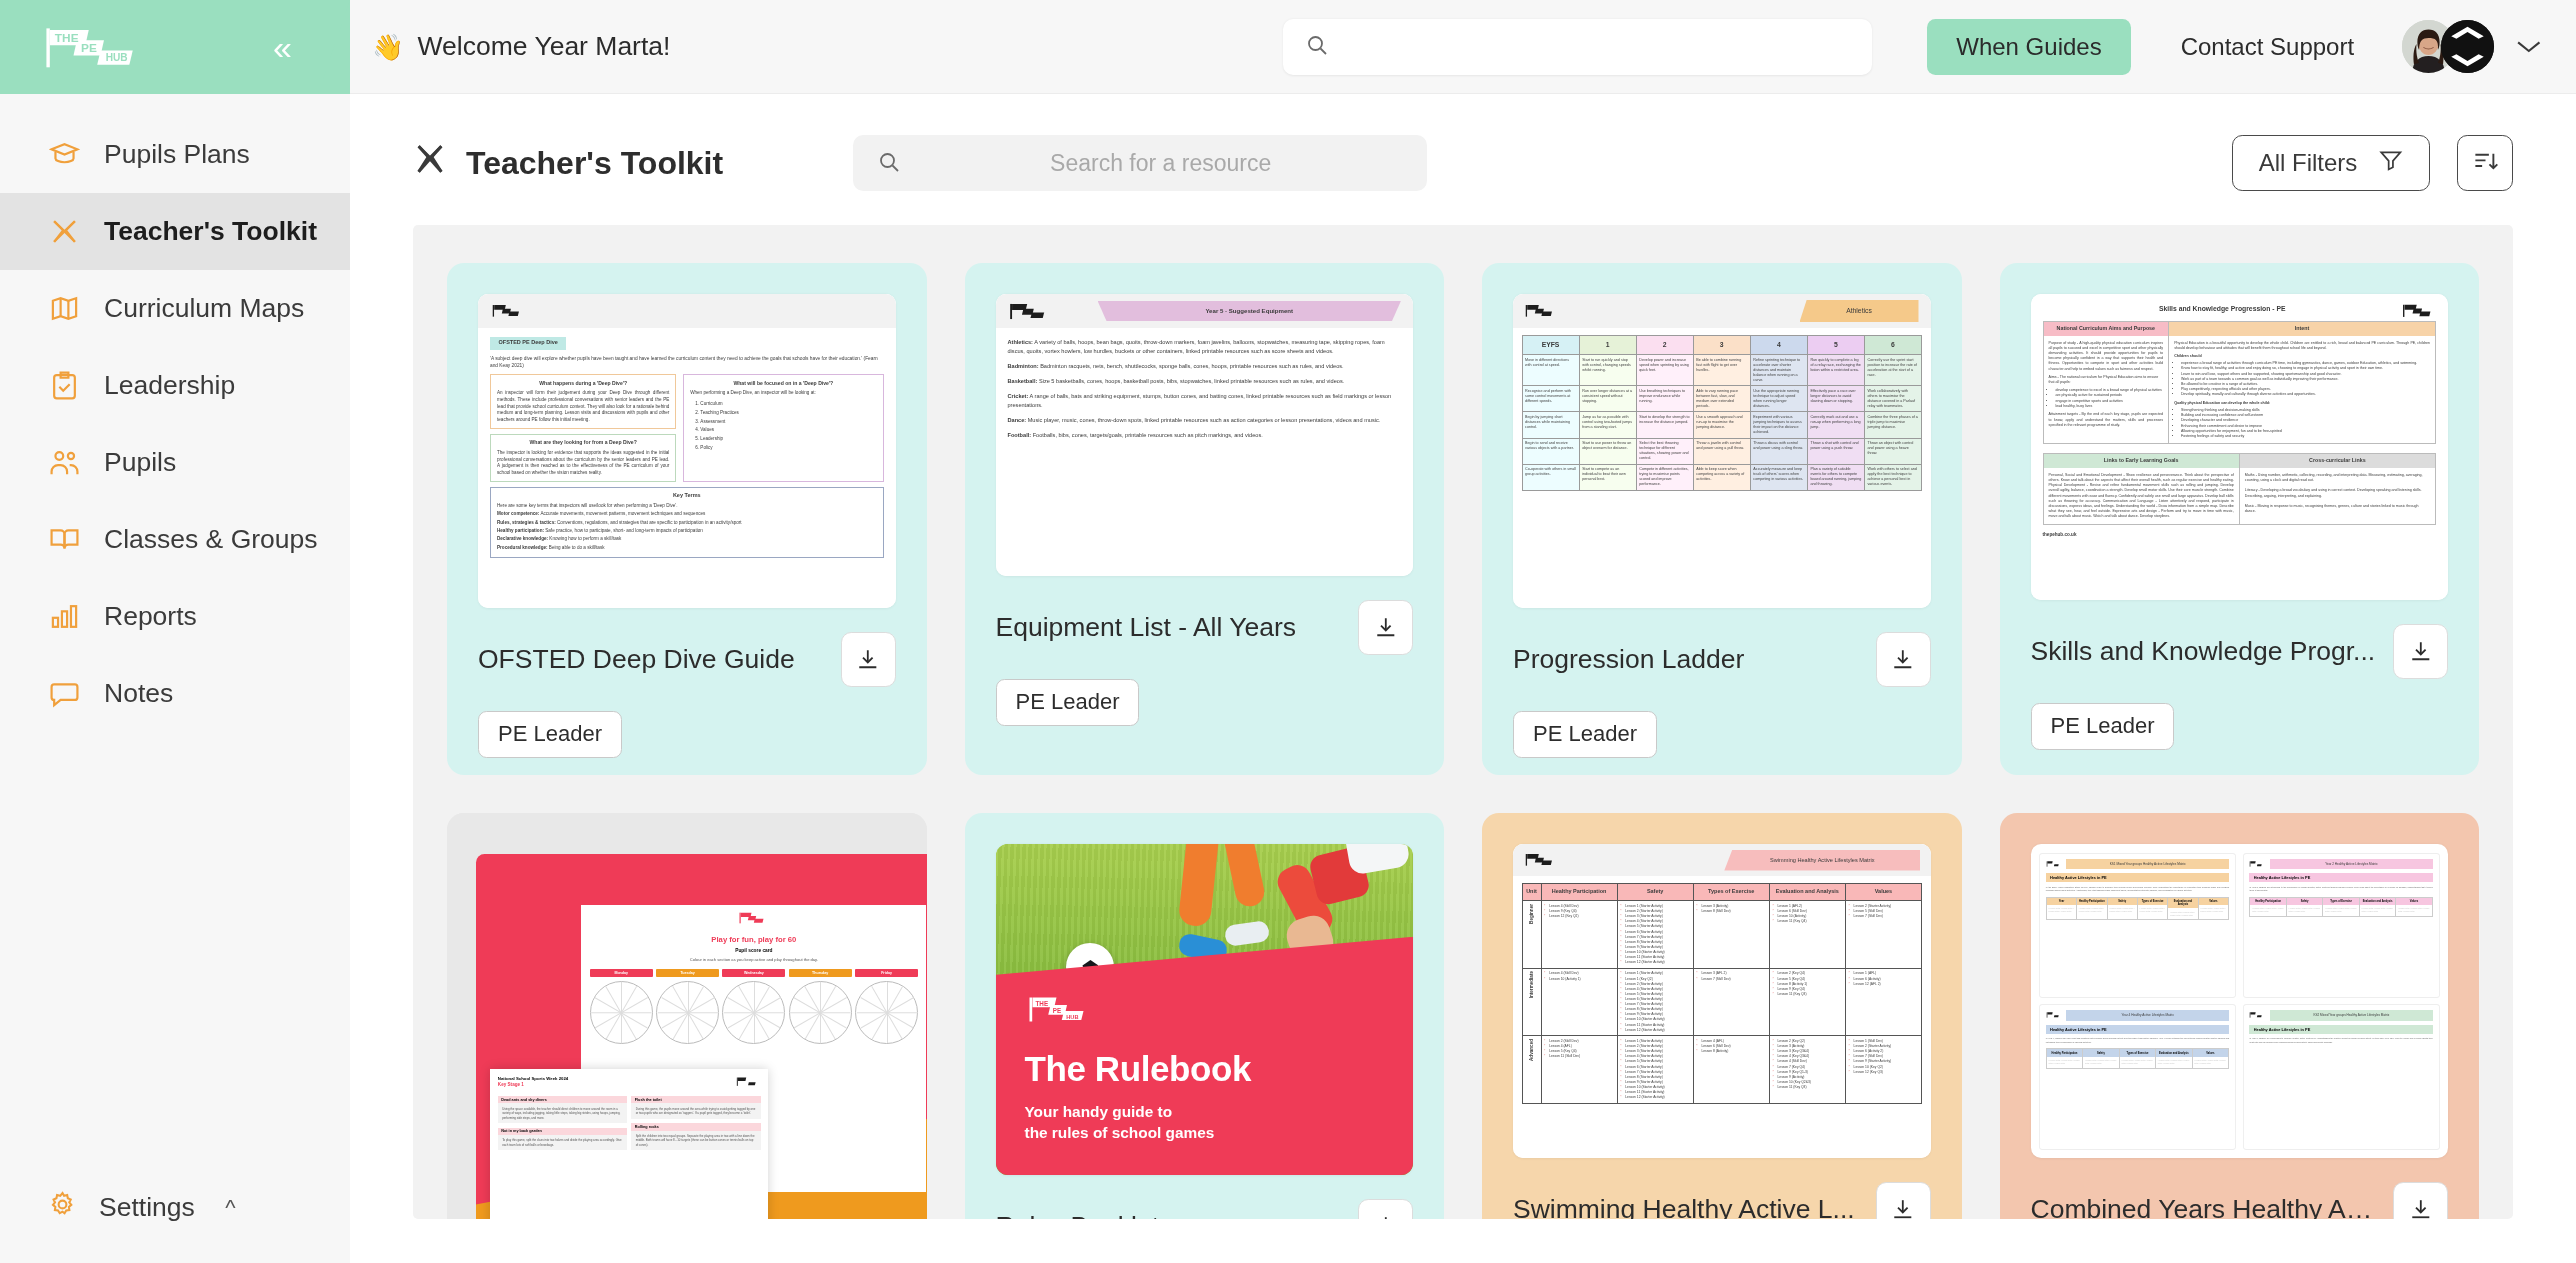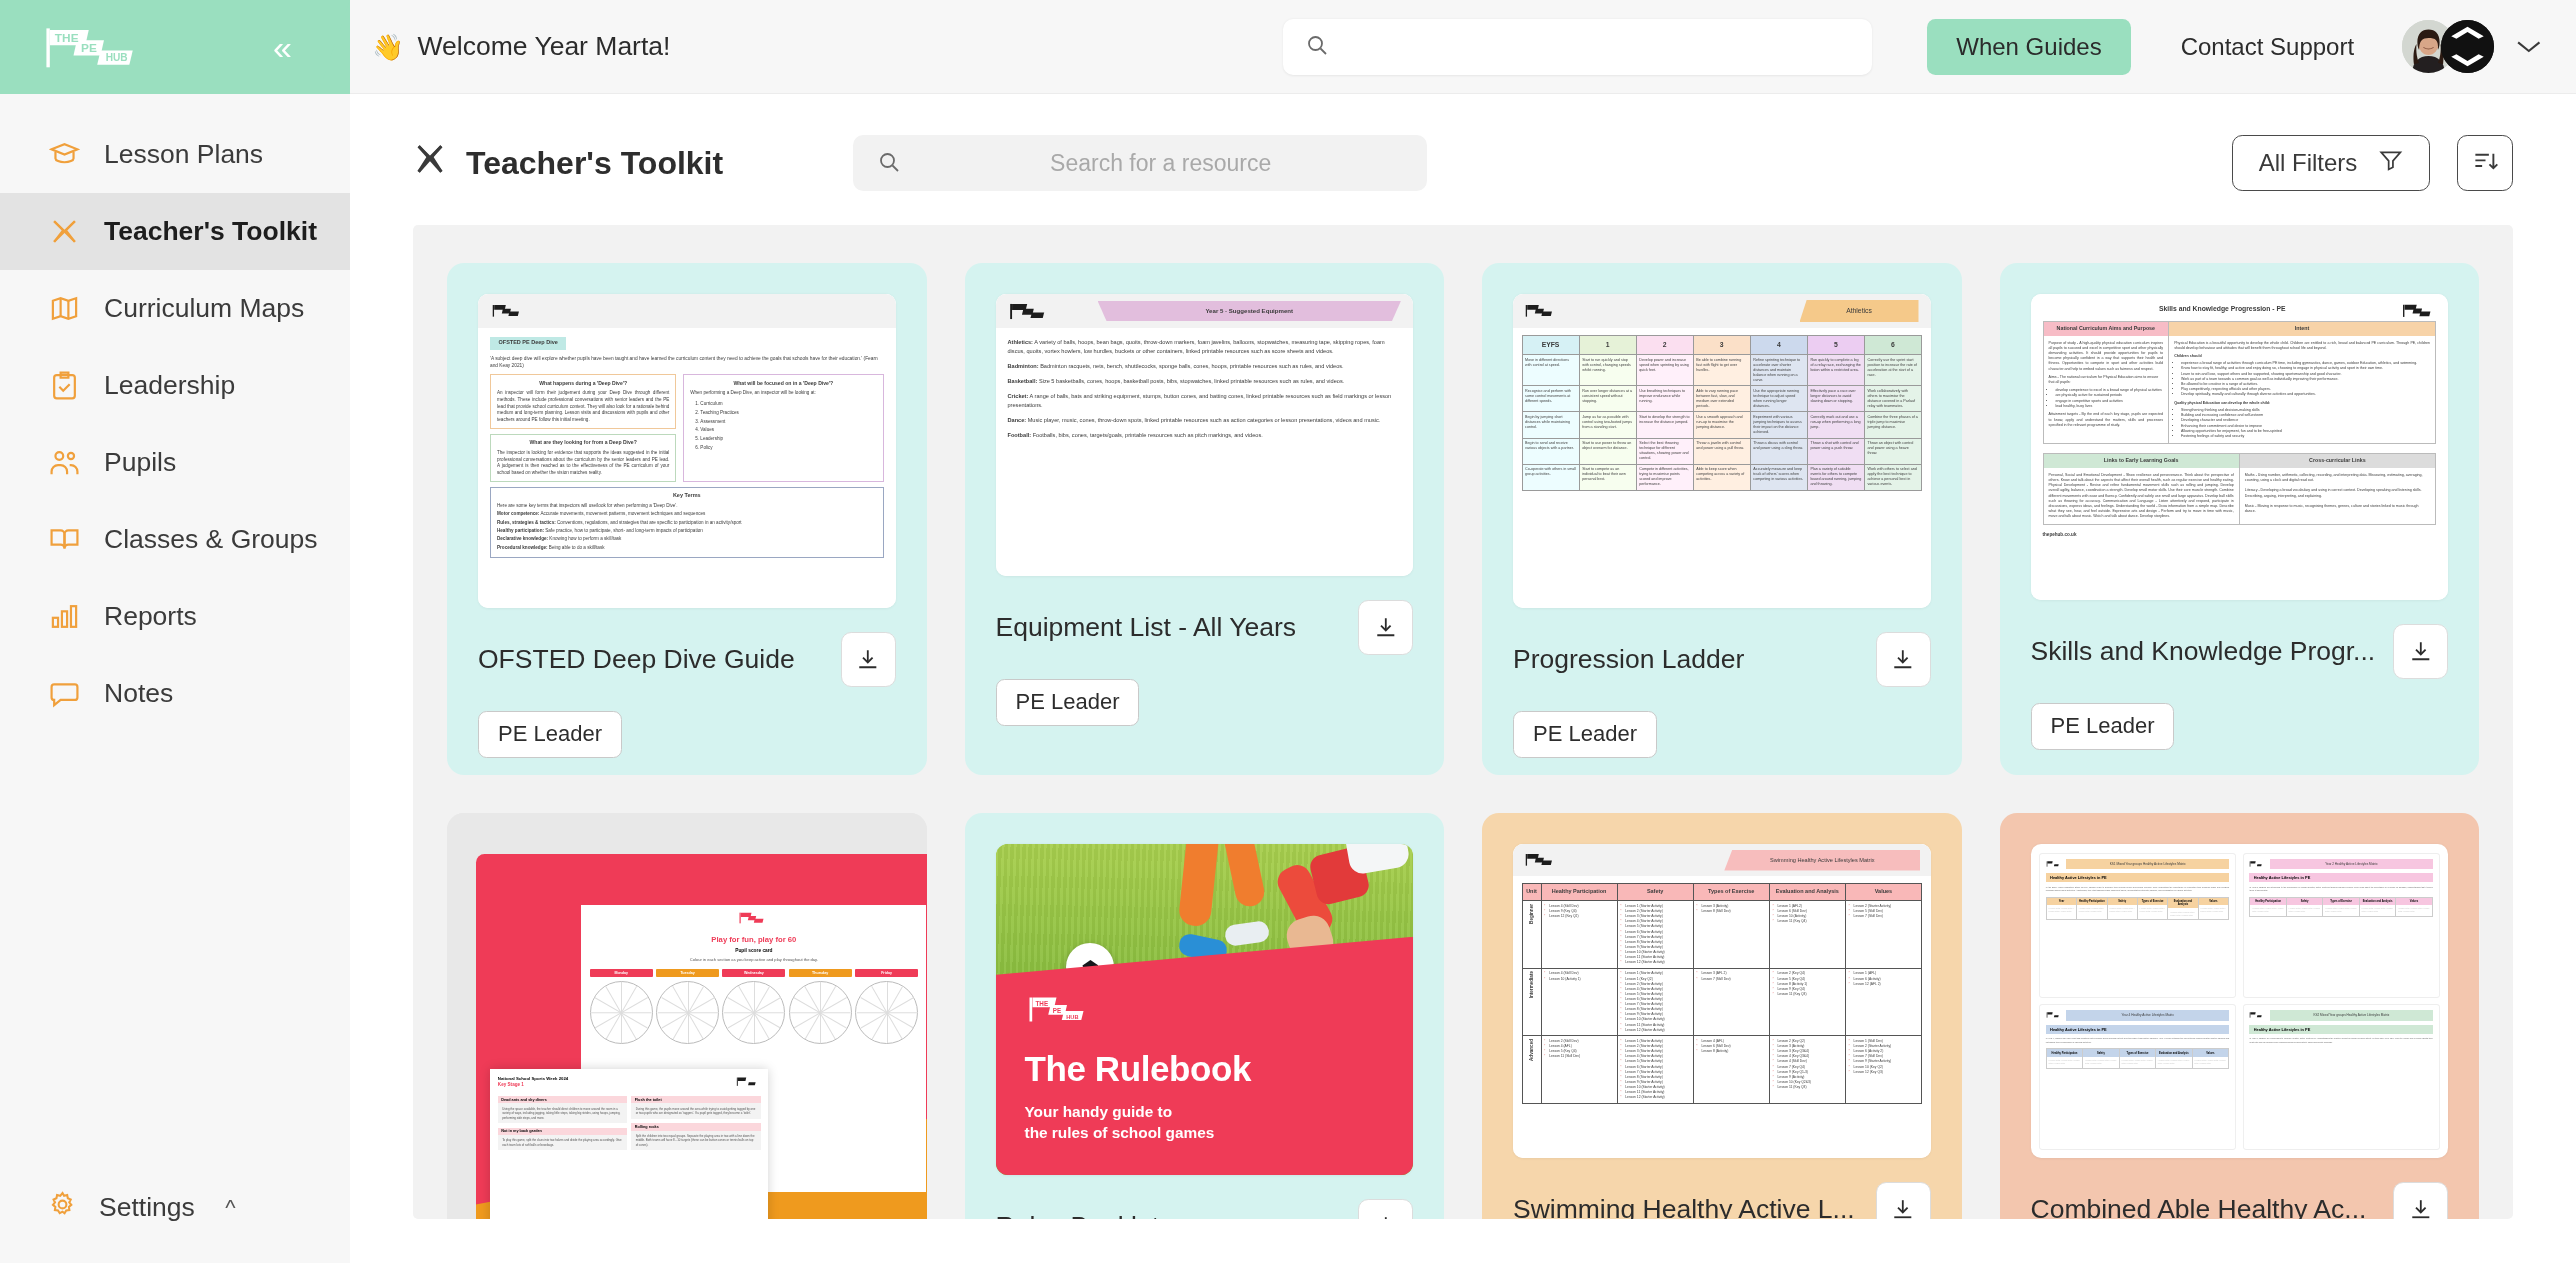--- a/index.html
+++ b/index.html
@@ -332,21 +332,21 @@
     </div>
 
     <nav class="nav">
       <div class="nav-item">
         <span class="ico">
           <svg viewBox="0 0 24 24">
               <path d="M2 8l10-4 10 4-10 4L2 8z"></path>
               <path d="M5 10v5c0 1.5 3.1 3 7 3s7-1.5 7-3v-5"></path>
             </svg>
         </span>
-        <span>Lesson Plans</span>
+        <span>Pupils Plans</span>
       </div>
       <div class="nav-item active">
         <span class="ico">
           <svg viewBox="0 0 24 24">
               <path d="M4 4l7 7-7 9"></path>
               <path d="M20 4l-7 7 7 9"></path>
               <path d="M4 4l16 16"></path>
               <path d="M20 4L4 20"></path>
             </svg>
         </span>
@@ -1283,21 +1283,21 @@
                       </svg>
                       <div class="mini-chip" style="background:#cfe8d5">KS2 Mixed Year groups Healthy Active Lifestyles Matrix</div>
                     </div>
                     <div class="mini-bar" style="background:#cfe8d5">Healthy Active Lifestyles in PE</div>
                     <div class="mini-p" style="font-size: 2px;">In Year 3, children are encouraged to embrace healthy, active lifestyles by understanding the positive impact of regular physical activity on their daily lives. They learn to explain how exercise affects their heart rate and can describe body changes during physical activity using appropriate language.</div>
                   </div>
                 </div>
             </div>
             <div class="card-foot">
               <div class="card-title-row">
-                <div class="card-title">Combined Able Healthy Ac...</div>
+                <div class="card-title">Combined Years Healthy Ac...</div>
                 <div class="dl-btn">
                   <svg width="25.6" height="25.6" viewBox="0 0 24 24" fill="none" stroke="#2c2c2c" stroke-width="1.7">
                       <path d="M12 3v11"></path>
                       <path d="M7.5 10L12 14.5 16.5 10"></path>
                       <path d="M4 19h16"></path>
                     </svg>
                 </div>
               </div>
 
             </div>

